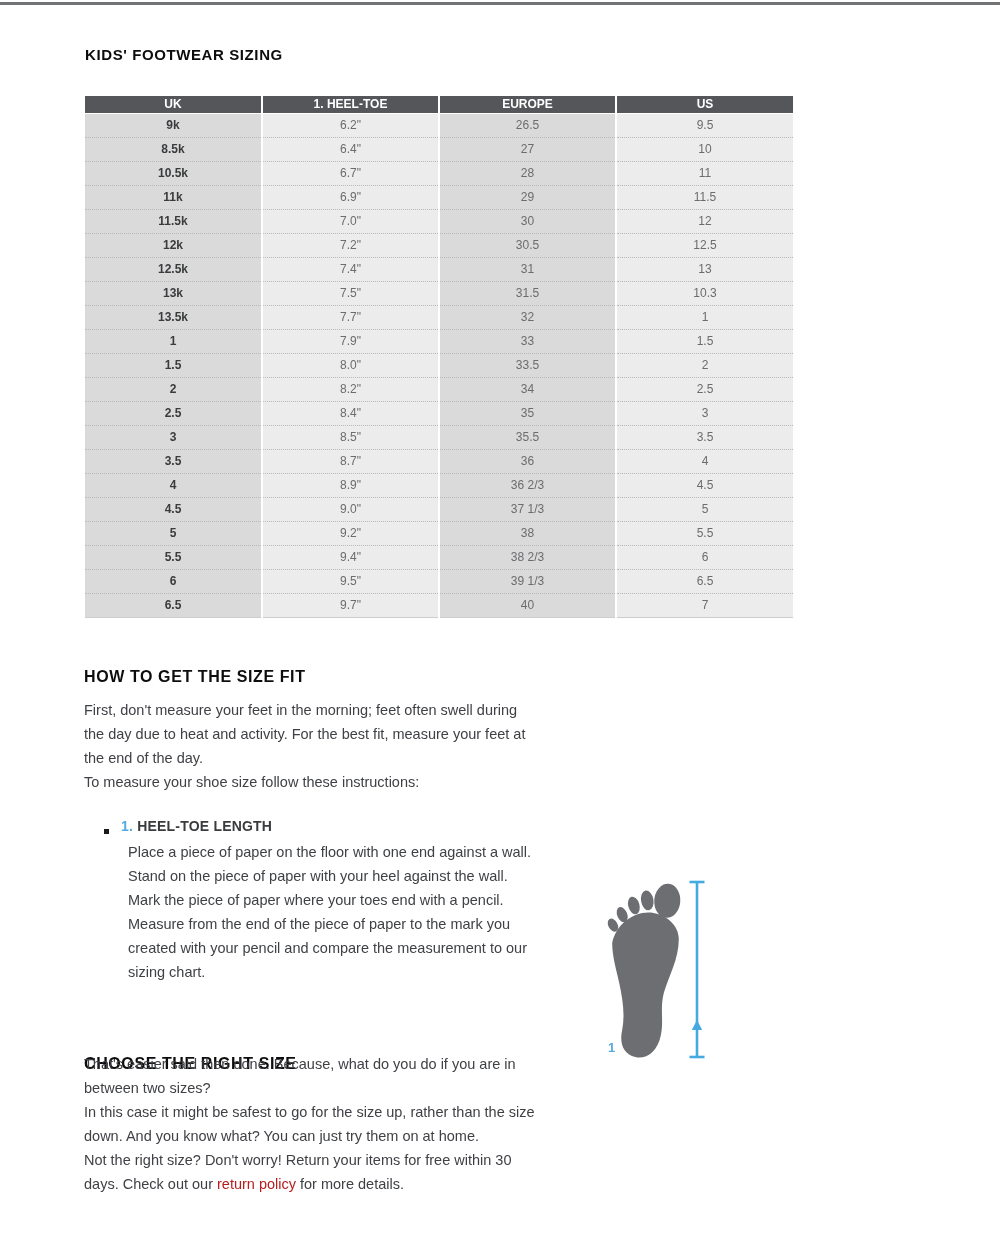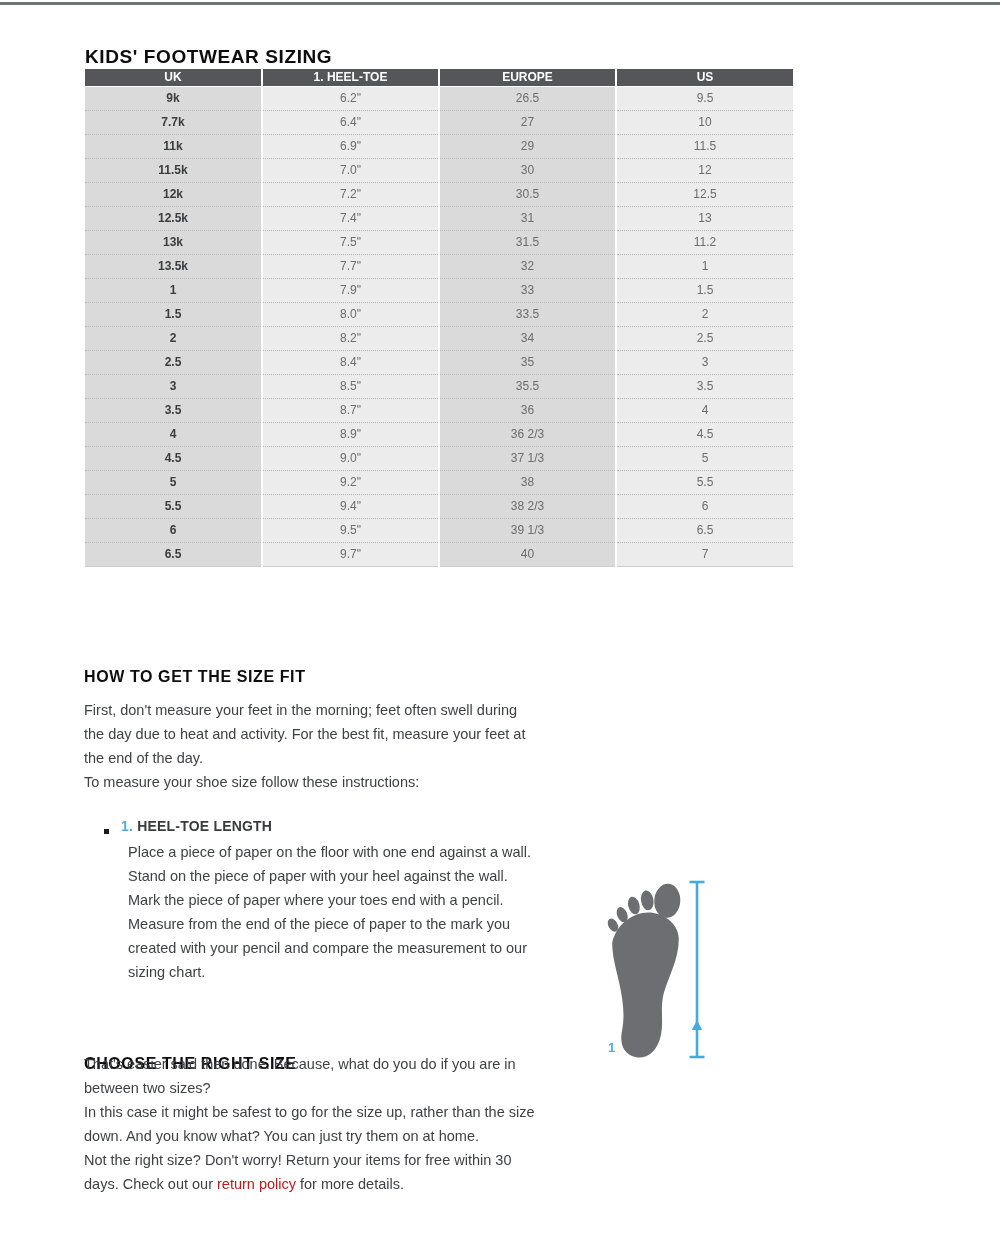--- a/index.html
+++ b/index.html
@@ -7,32 +7,32 @@
   .page {
     position:relative; width:1000px; height:1253px;
     background:#ffffff; overflow:hidden;
     font-family:"Liberation Sans", sans-serif;
     color:#3f4145;
   }
   .top-border { position:absolute; top:2px; left:0; width:1000px; height:3px; background:#717375; }
 
   .h1 {
     position:absolute; left:85px; top:46px;
-    font-size:19px; font-weight:bold; letter-spacing:0.6px; color:#0d0d0d;
+    font-size:15px; font-weight:bold; letter-spacing:0.6px; color:#0d0d0d;
   }
   .h2 {
     font-size:16px; font-weight:bold; letter-spacing:0.6px; color:#0d0d0d;
     position:absolute; left:84px;
   }
   #fit-heading { top:668px; }
   #choose-heading { top:1055px; }
 
   
   table.size-table {
-    position:absolute; left:85px; top:69px; width:708px;
+    position:absolute; left:85px; top:96px; width:708px;
     border-collapse:collapse; table-layout:fixed;
     border-bottom:1px solid #cbcccc;
     padding-left:48px;
   }
   table.size-table th {
     height:17px; background:#54565a; color:#ffffff;
     font-size:12px; font-weight:bold; text-align:center;
     border-bottom:1px solid #ffffff;
   }
   table.size-table td {
@@ -90,24 +90,30 @@
       </tr>
     </thead>
     <tbody>
         <tr>
           <td class="col-0 shade-a">9k</td>
           <td class="col-1 shade-b">6.2"</td>
           <td class="col-2 shade-a">26.5</td>
           <td class="col-3 shade-b">9.5</td>
         </tr>
         <tr>
-          <td class="col-0 shade-a">7.7k</td>
+          <td class="col-0 shade-a">8.5k</td>
           <td class="col-1 shade-b">6.4"</td>
           <td class="col-2 shade-a">27</td>
           <td class="col-3 shade-b">10</td>
+        </tr>
+        <tr>
+          <td class="col-0 shade-a">10.5k</td>
+          <td class="col-1 shade-b">6.7"</td>
+          <td class="col-2 shade-a">28</td>
+          <td class="col-3 shade-b">11</td>
         </tr>
         <tr>
           <td class="col-0 shade-a">11k</td>
           <td class="col-1 shade-b">6.9"</td>
           <td class="col-2 shade-a">29</td>
           <td class="col-3 shade-b">11.5</td>
         </tr>
         <tr>
           <td class="col-0 shade-a">11.5k</td>
           <td class="col-1 shade-b">7.0"</td>
@@ -123,21 +129,21 @@
         <tr>
           <td class="col-0 shade-a">12.5k</td>
           <td class="col-1 shade-b">7.4"</td>
           <td class="col-2 shade-a">31</td>
           <td class="col-3 shade-b">13</td>
         </tr>
         <tr>
           <td class="col-0 shade-a">13k</td>
           <td class="col-1 shade-b">7.5"</td>
           <td class="col-2 shade-a">31.5</td>
-          <td class="col-3 shade-b">11.2</td>
+          <td class="col-3 shade-b">10.3</td>
         </tr>
         <tr>
           <td class="col-0 shade-a">13.5k</td>
           <td class="col-1 shade-b">7.7"</td>
           <td class="col-2 shade-a">32</td>
           <td class="col-3 shade-b">1</td>
         </tr>
         <tr>
           <td class="col-0 shade-a">1</td>
           <td class="col-1 shade-b">7.9"</td>

